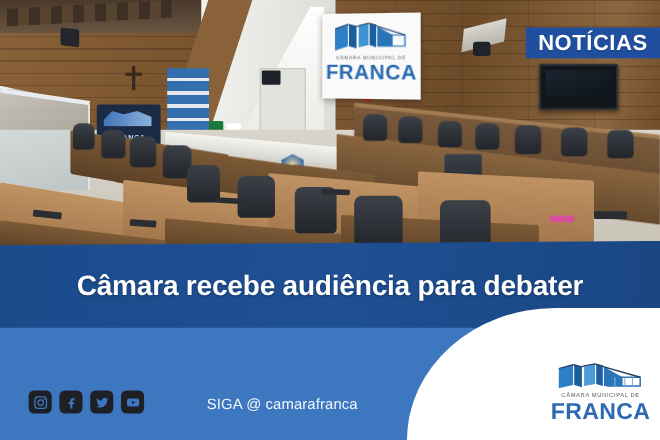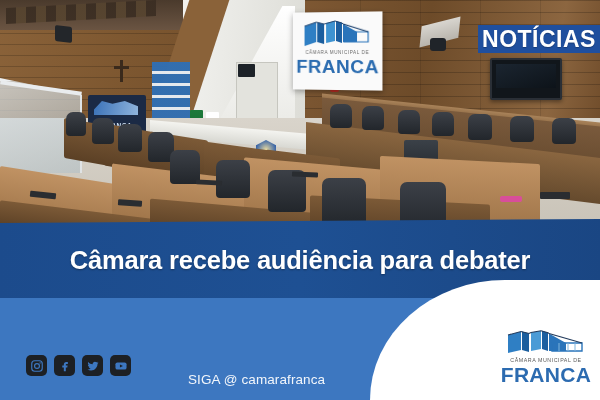--- a/index.html
+++ b/index.html
@@ -109,21 +109,21 @@
         background:linear-gradient(180deg,#3b4148,#272c32);border-radius:2px;}
   
   .desk{position:absolute;background:linear-gradient(180deg,#c09263,#9a7045);border-radius:2px;}
   .deskdark{position:absolute;background:linear-gradient(180deg,#7c5a37,#5b4025);border-radius:2px;}
   .chair{position:absolute;background:linear-gradient(180deg,#3c4047,#22262b);border-radius:7px 7px 4px 4px;}
   .mic{position:absolute;background:#2a2d31;border-radius:1px;}
 
   
   .badge{position:absolute;left:478px;top:25px;width:122px;height:28px;background:#1f4f9e;
         display:flex;align-items:center;justify-content:center;}
-  .badge span{color:#ffffff;font-weight:700;font-size:23px;letter-spacing:.5px;
+  .badge span{color:#ffffff;font-weight:700;font-size:20px;letter-spacing:.5px;
         font-family:"Liberation Sans",sans-serif;text-shadow:0 1px 1px rgba(0,0,0,.25);}
 
   
   .titleband{position:absolute;left:0;top:219px;width:600px;height:82px;
         background:linear-gradient(92deg,#1c4b8c 0%,#1e5093 50%,#1a4683 100%);
         clip-path:polygon(0 4px,600px 0,600px 100%,0 100%);
         display:flex;flex-direction:column;align-items:center;justify-content:center;}
   .titleband .l1,.titleband .l2{
         color:#ffffff;font-weight:700;font-size:25.5px;line-height:31px;
         letter-spacing:-.2px;text-align:center;white-space:nowrap;
@@ -134,21 +134,21 @@
   .bottom{position:absolute;left:0;top:298px;width:600px;height:102px;background:#3d77c0;}
   .whitecurve{position:absolute;right:0;bottom:0;width:230px;height:120px;background:#ffffff;
         border-top-left-radius:135px 120px;}
   .dateline{position:absolute;left:14px;top:317px;
         font-size:16.5px;font-weight:700;color:#14181d;letter-spacing:-.1px;
         font-family:"Liberation Sans",sans-serif;}
   .socials{position:absolute;left:26px;top:355px;display:flex;gap:7px;align-items:center;}
   .sicon{width:21px;height:21px;background:#1d2024;border-radius:5px;
         display:flex;align-items:center;justify-content:center;}
   .sicon svg{display:block;}
-  .siga{position:absolute;left:188px;top:372px;color:#f2f6fb;font-size:13.5px;
+  .siga{position:absolute;left:188px;top:360px;color:#f2f6fb;font-size:13.5px;
         font-family:"Liberation Sans",sans-serif;letter-spacing:.1px;}
 
   
   .flogo{position:absolute;left:500px;top:330px;width:92px;height:60px;}
   .flogo .art{position:absolute;left:6px;top:0;width:80px;height:26px;}
   .flogo .sub{position:absolute;left:0;right:0;top:27px;text-align:center;
         font-size:5.3px;letter-spacing:.55px;color:#5a5a5a;
         font-family:"Liberation Sans",sans-serif;}
   .flogo .big{position:absolute;left:0;right:0;top:33px;text-align:center;
         font-size:21px;font-weight:700;color:#2c6bb0;letter-spacing:.3px;

